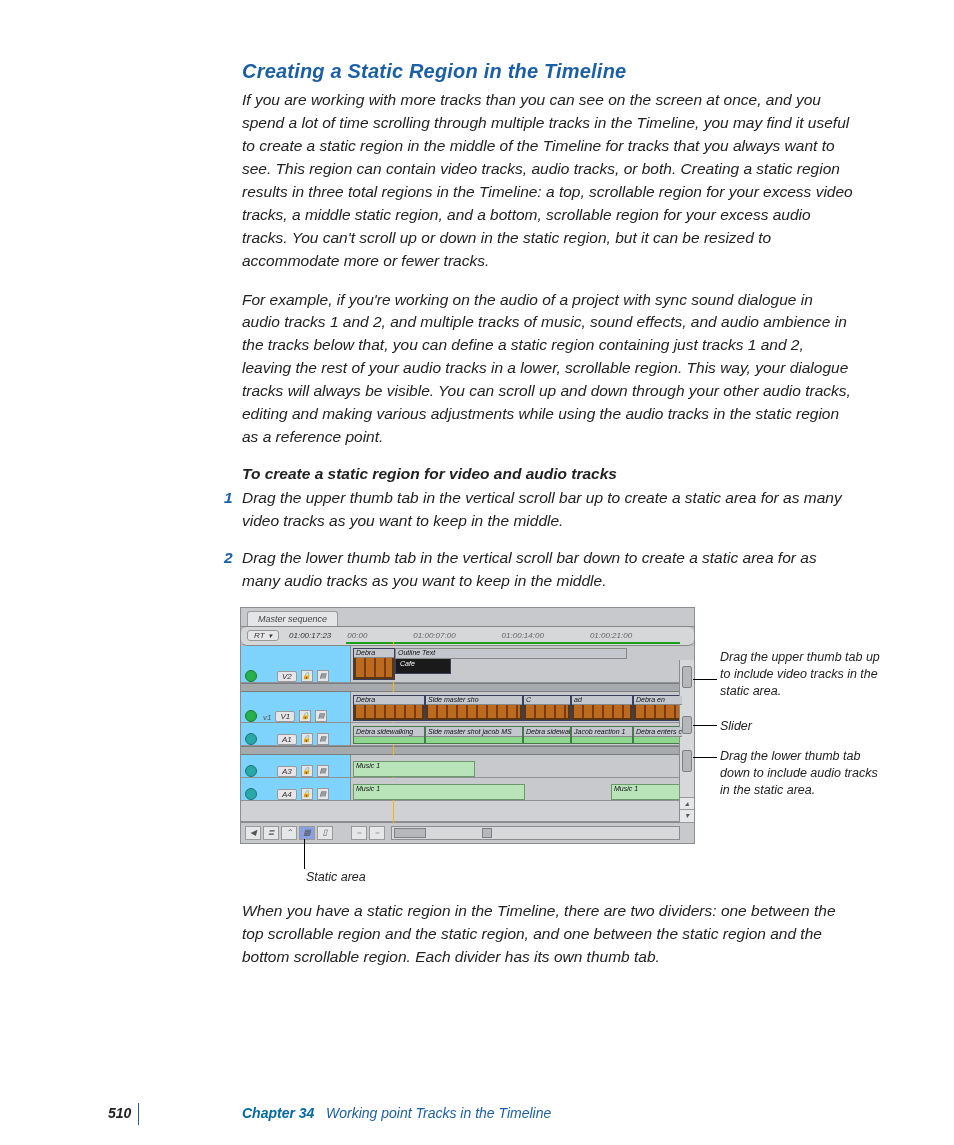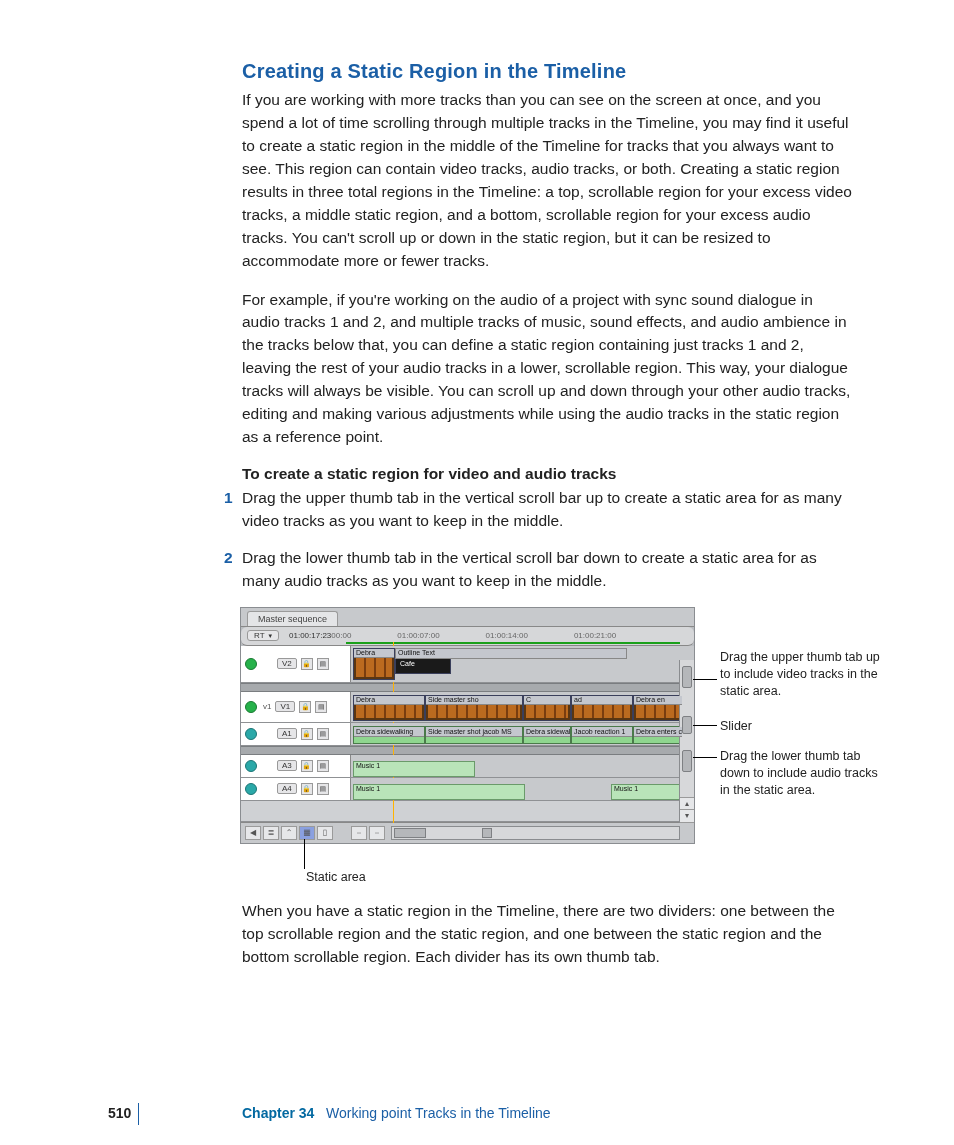--- a/index.html
+++ b/index.html
@@ -1,43 +1,43 @@
 <!DOCTYPE html>
 <html><head>
 <meta charset="utf-8">
 <style>
   html,body{margin:0;padding:0;background:#fff;font-family:"Myriad Pro","Segoe UI",Helvetica,Arial,sans-serif;color:#222;}
-  .page{width:954px;height:1145px;position:relative;}
+  .page{width:954px;height:1145px;position:relative;font-style:italic;}
   .content{position:absolute;left:242px;top:60px;width:612px;}
   h2.title{color:#1b5fa6;font-weight:600;font-size:20px;margin:0 0 6px 0;letter-spacing:.2px;}
   p.body{font-size:15.5px;line-height:1.48;margin:0 0 16px 0;color:#222;}
   p.sub{font-weight:600;font-size:15.5px;margin:8px 0 4px 0;}
   .steps{margin:0;padding:0;list-style:none;}
   .steps li{position:relative;padding-left:0;margin:0 0 14px 0;font-size:15.5px;line-height:1.48;}
   .steps li .num{position:absolute;left:-18px;top:0;color:#1b5fa6;font-weight:700;}
   
   .figwrap{position:relative;width:655px;margin-top:6px;margin-left:-2px;}
   .shot{width:453px;background:#b9bcc0;border:1px solid #8a8d91;position:relative;font-family:Helvetica,Arial,sans-serif;}
   .titlebar{height:16px;background:linear-gradient(#e8e8e8,#cfcfcf);border-bottom:1px solid #9a9a9a;display:flex;align-items:center;}
   .tl-dots{display:flex;gap:3px;margin-left:6px;}
   .tl-dots i{width:8px;height:8px;border-radius:50%;background:#c9c9c9;border:1px solid #8a8a8a;display:block;}
   .tl-title{flex:1;text-align:center;font-size:9px;color:#555;}
   .tabrow{height:18px;background:#c7c9cc;display:flex;align-items:flex-end;border-bottom:1px solid #888;}
   .tab{background:#e4e5e7;border:1px solid #9a9a9a;border-bottom:none;font-size:9px;padding:2px 10px;margin-left:6px;border-radius:3px 3px 0 0;color:#444;}
   .ruler{height:18px;background:#d6d7d9;border-bottom:1px solid #888;display:flex;align-items:center;font-size:8px;color:#666;border-radius:6px;}
   .rt{background:#e6e6e8;border:1px solid #999;border-radius:3px;font-size:8px;padding:0 6px;margin:0 6px;color:#333;display:flex;align-items:center;gap:4px;}
-  .tc{margin-left:4px;margin-right:0;color:#333;}
+  .tc{margin-left:4px;margin-right:16px;color:#333;}
   .tick{flex:0 0 auto;margin-right:46px;}
   .playline{position:absolute;top:34px;bottom:20px;left:152px;width:1px;background:#ffb300;}
   .greenbar{position:absolute;top:34px;height:2px;left:105px;right:14px;background:#1aa01a;}
   .tracks{}
   .region-divider{height:7px;background:#a7aaad;border-top:1px solid #7a7d80;border-bottom:1px solid #7a7d80;}
   .track{height:26px;display:flex;border-bottom:1px solid #8f9194;background:#cfd1d4;}
   .track.sel{background:#d8dadd;}
-  .thead{width:105px;display:flex;align-items:center;gap:4px;padding-left:4px;border-right:1px solid #888;background:#ffffff;}
+  .thead{width:105px;display:flex;align-items:flex-end;gap:4px;padding-left:4px;border-right:1px solid #888;background:#7dd3fc;}
   .tdot{width:10px;height:10px;border-radius:50%;background:#26b14a;border:1px solid #1a7a33;}
   .tdot.audio{background:#2aa8a8;border-color:#1c7575;}
   .tlabel{font-size:8px;background:#e6e6e8;border:1px solid #999;border-radius:2px;padding:0 4px;color:#333;}
   .tlock,.tmute{width:10px;height:10px;border:1px solid #999;background:#e6e6e8;font-size:7px;line-height:10px;text-align:center;color:#555;}
   .tsrc{font-size:8px;color:#555;margin-left:2px;}
   .tbody{flex:1;position:relative;background:#c7c9cc;overflow:hidden;}
   .clip{position:absolute;top:3px;height:20px;background:#6b7abf;border:1px solid #3a3f5b;font-size:7px;color:#111;overflow:hidden;white-space:nowrap;display:flex;align-items:flex-start;}
   .clip.dark{background:#1a1a1a;color:#fff;align-items:center;padding-left:4px;}
   .clip.thumb{background:#5a3612;}
   .clip.thumb::before{content:"";position:absolute;inset:2px;background:repeating-linear-gradient(90deg,#bb6a1f 0 8px,#7a3d0f 8px 10px);}

